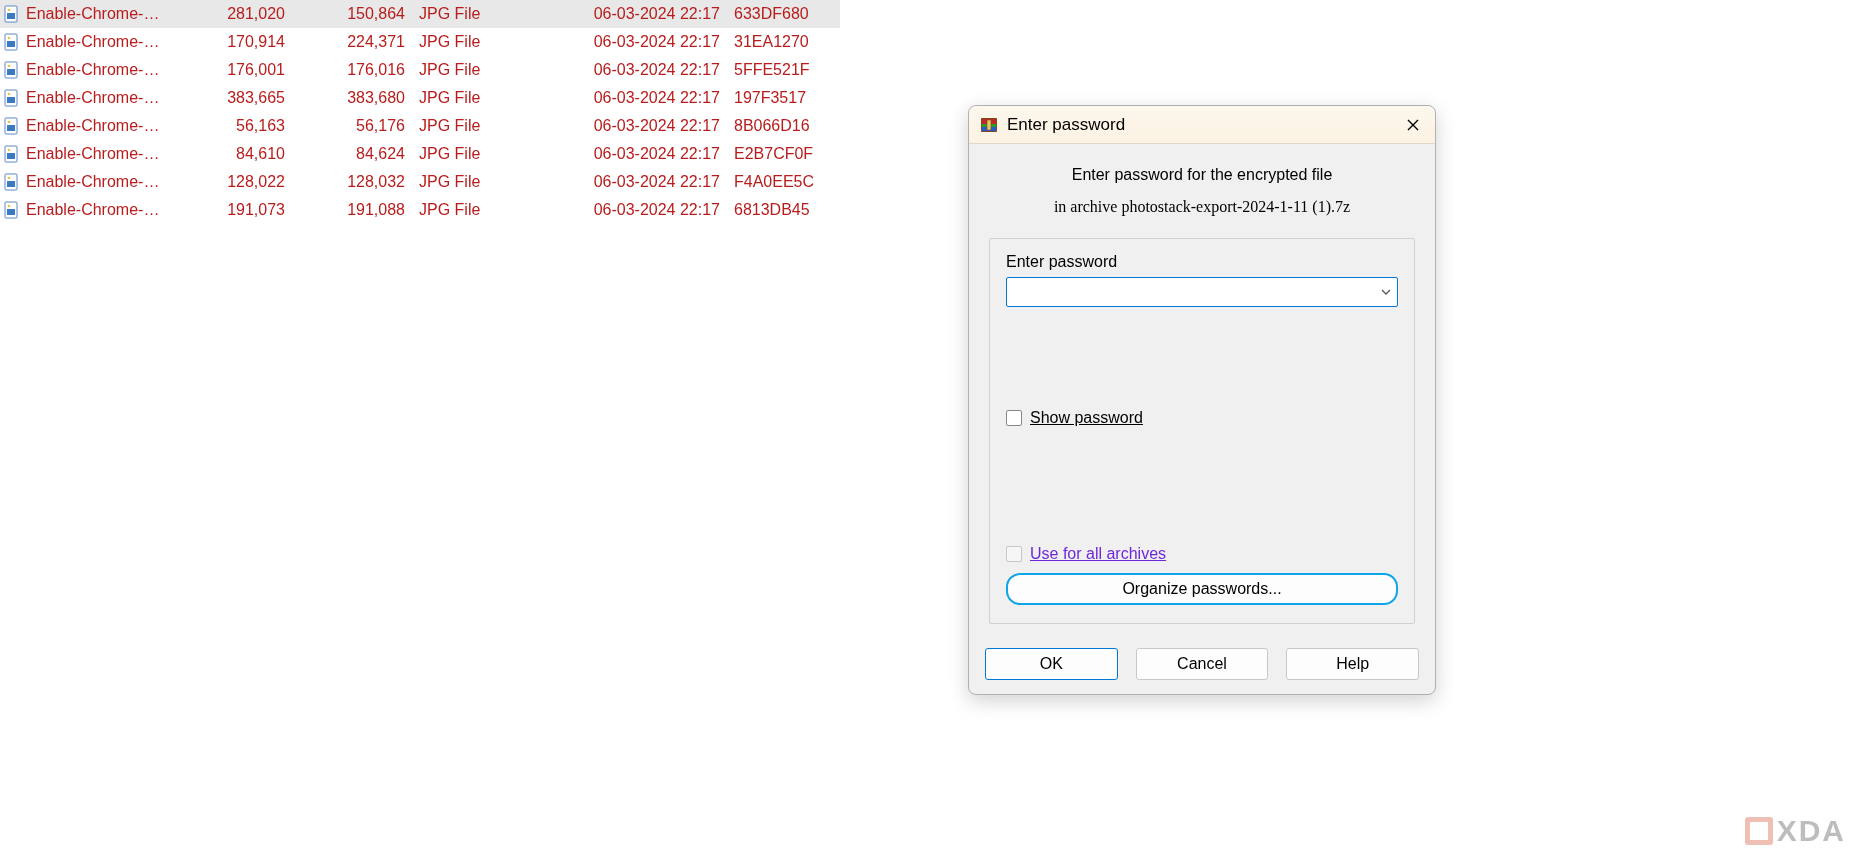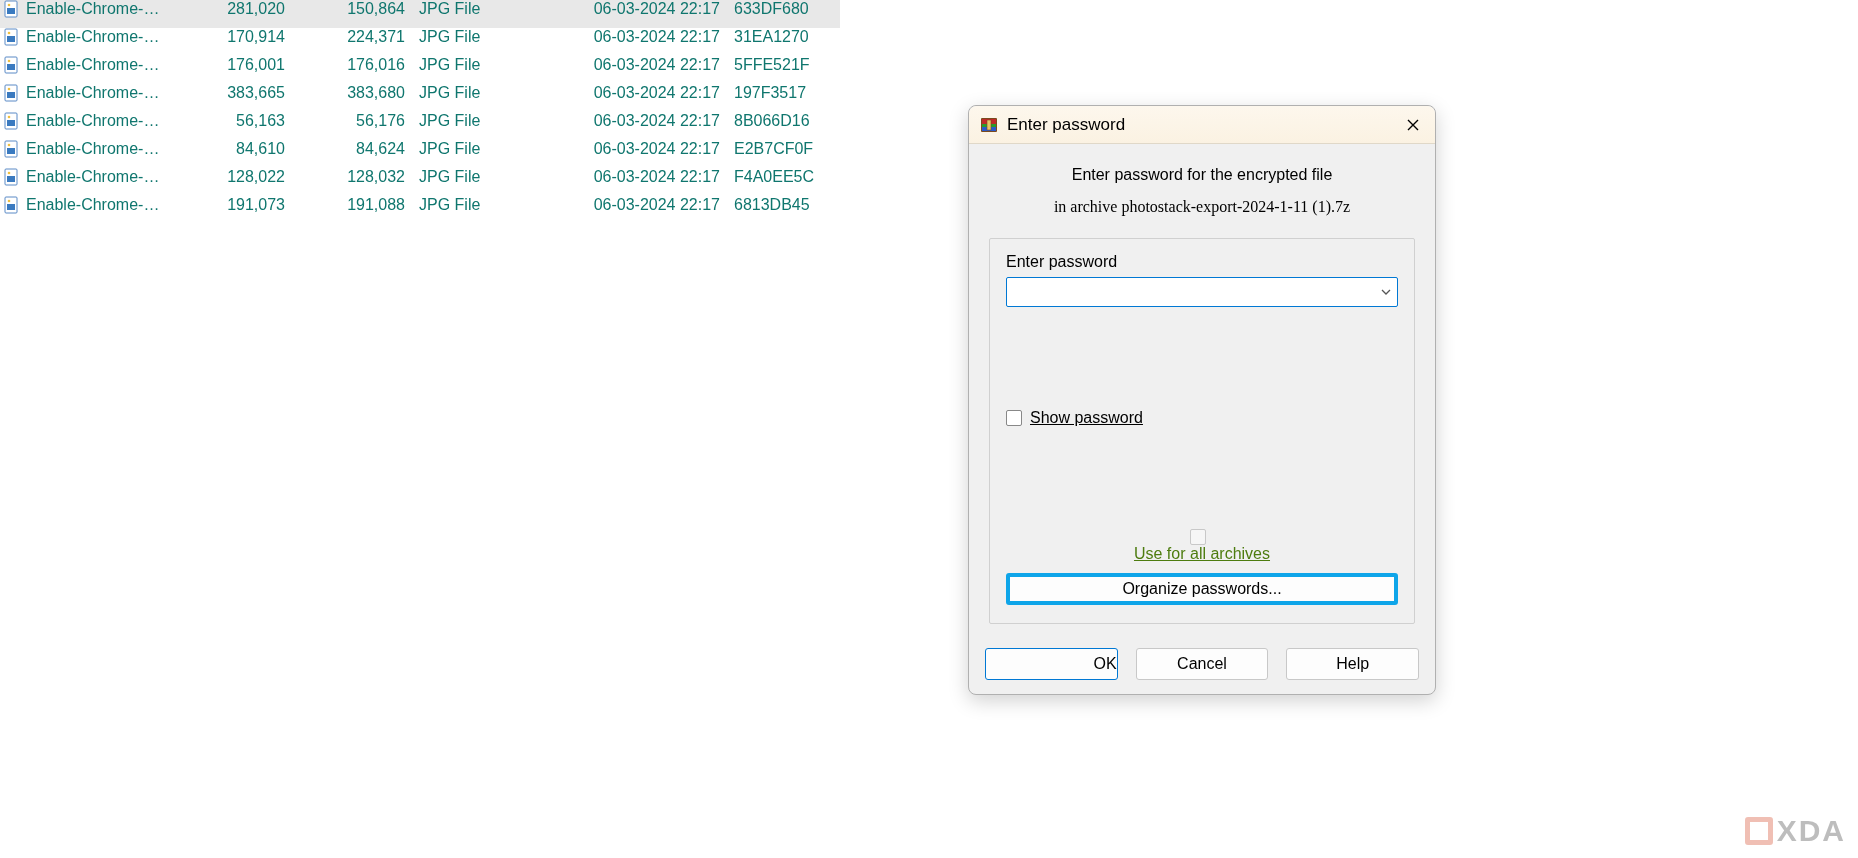--- a/index.html
+++ b/index.html
@@ -14,23 +14,24 @@
   }
   
   .file-list {
     position: absolute;
     top: 0;
     left: 0;
     width: 840px;
   }
   .file-row {
     display: flex;
+    align-items: center;
     height: 28px;
     font-size: 16px;
-    color: #0f766e;
+    color: #b91c1c;
   }
   .file-row.selected { background: #e8e8e8; }
   .file-icon {
     width: 18px;
     height: 18px;
     margin-left: 2px;
     margin-right: 6px;
     flex-shrink: 0;
   }
   .col-name { width: 155px; overflow: hidden; white-space: nowrap; text-overflow: ellipsis; padding-right: 4px;}
@@ -126,47 +127,47 @@
     text-decoration: underline;
   }
   .check-row .box {
     width: 16px; height: 16px;
     border: 1px solid #888;
     border-radius: 2px;
     background: #fff;
     margin-right: 8px;
     flex-shrink: 0;
   }
-  .check-row.disabled { color: #4d7c0f; flex-direction: column; }
+  .check-row.disabled { color: #6d28d9; }
   .check-row.disabled .box { border-color: #c8c8c8; background: #f6f6f6;}
   .spacer { flex: 1; }
   .organize-btn {
     height: 32px;
     background: #fdfdfd;
-    border: 4px solid #0ea5e9;
-    border-radius: 3px;
+    border: 2px solid #0ea5e9;
+    border-radius: 14px;
     font-size: 16px;
     display: flex; align-items: center; justify-content: center;
     margin-top: 10px;
   }
   .dlg-buttons {
     display: flex;
     gap: 18px;
     padding: 12px 16px 14px 16px;
   }
   .dlg-btn {
     flex: 1;
     height: 32px;
     background: #fdfdfd;
     border: 1px solid #c8c8c8;
     border-radius: 3px;
     font-size: 16px;
     display: flex; align-items: center; justify-content: center;
   }
-  .dlg-btn.primary { border-color: #0078d4; justify-content: flex-end; }
+  .dlg-btn.primary { border-color: #0078d4; }
 
   
   .watermark {
     position: absolute;
     right: 12px;
     bottom: 10px;
     display: flex;
     align-items: center;
     gap: 4px;
     opacity: 0.35;

